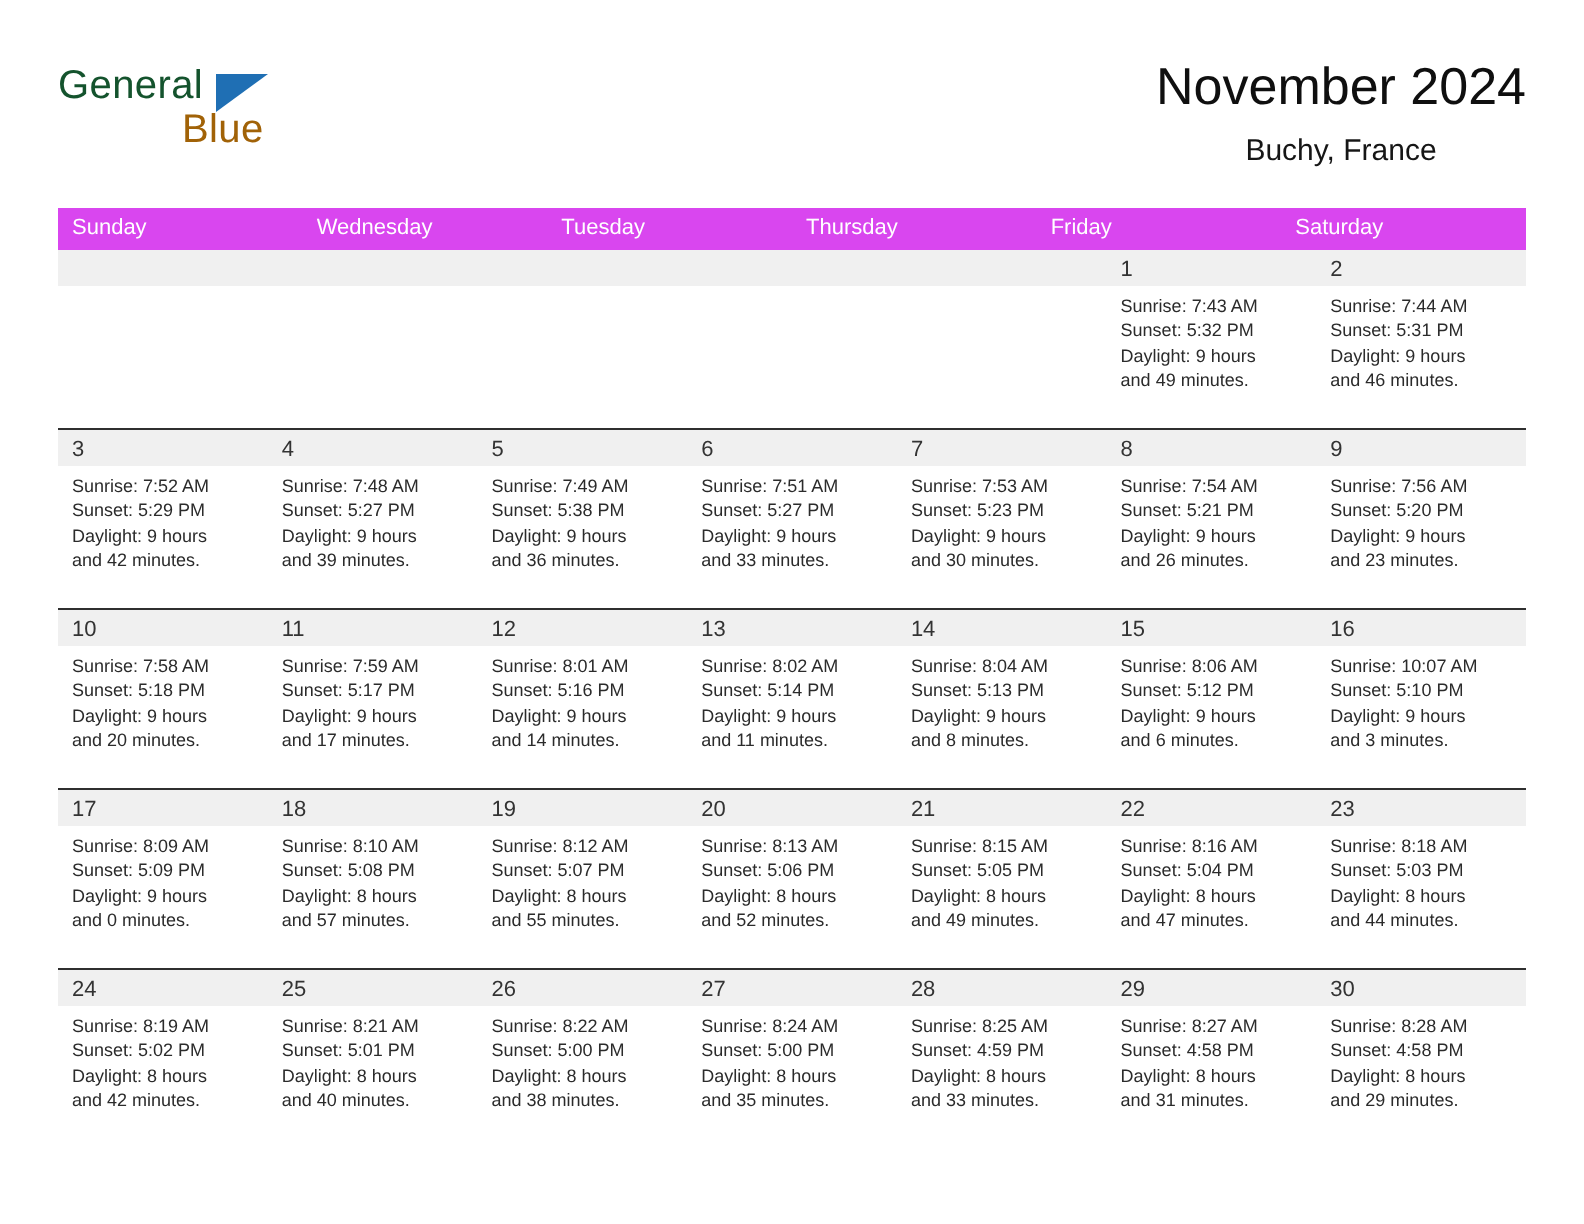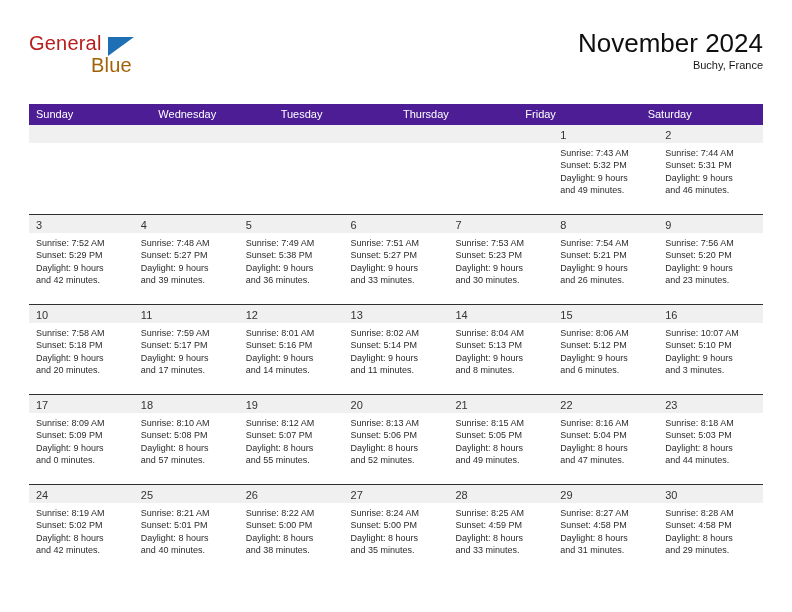--- a/index.html
+++ b/index.html
@@ -35,21 +35,21 @@
     top: 4px;
     width: 140px;
     height: 56px;
   }
   .brand-general {
     position: absolute;
     left: 0;
     top: 0;
     font-size: 20px;
     letter-spacing: .2px;
-    color: #b91c1c;
+    color: #14532d;
     font-family: "Liberation Sans", sans-serif;
   }
   .brand-triangle {
     position: absolute;
     left: 79px;
     top: 5px;
     width: 0;
     height: 0;
     border-left: 26px solid #1f6fb4;
     border-bottom: 19px solid transparent;
@@ -59,45 +59,46 @@
     left: 62px;
     top: 22px;
     font-size: 20px;
     color: #a16207;
     letter-spacing: .2px;
   }
   .title-wrap {
     position: absolute;
     right: 0;
     top: 0;
-    text-align: right;
+    text-align: center;
   }
   .cal-title {
     font-size: 26px;
     color: #0f0f0f;
     line-height: 30px;
     white-space: nowrap;
   }
   .cal-subtitle {
-    font-size: 11px;
+    margin-top: 10px;
+    font-size: 15px;
     color: #161616;
     line-height: 15px;
     white-space: nowrap;
   }
 
   
   .calendar {
     position: absolute;
     left: 29px;
     top: 104px;
     width: 734px;
   }
   .weekday-row {
     display: flex;
-    background: #4c1d95;
+    background: #d946ef;
   }
   .weekday {
     flex: 1 1 0;
     box-sizing: border-box;
     height: 21px;
     line-height: 21px;
     padding-left: 7px;
     font-size: 11px;
     color: #ffffff;
     overflow: hidden;

